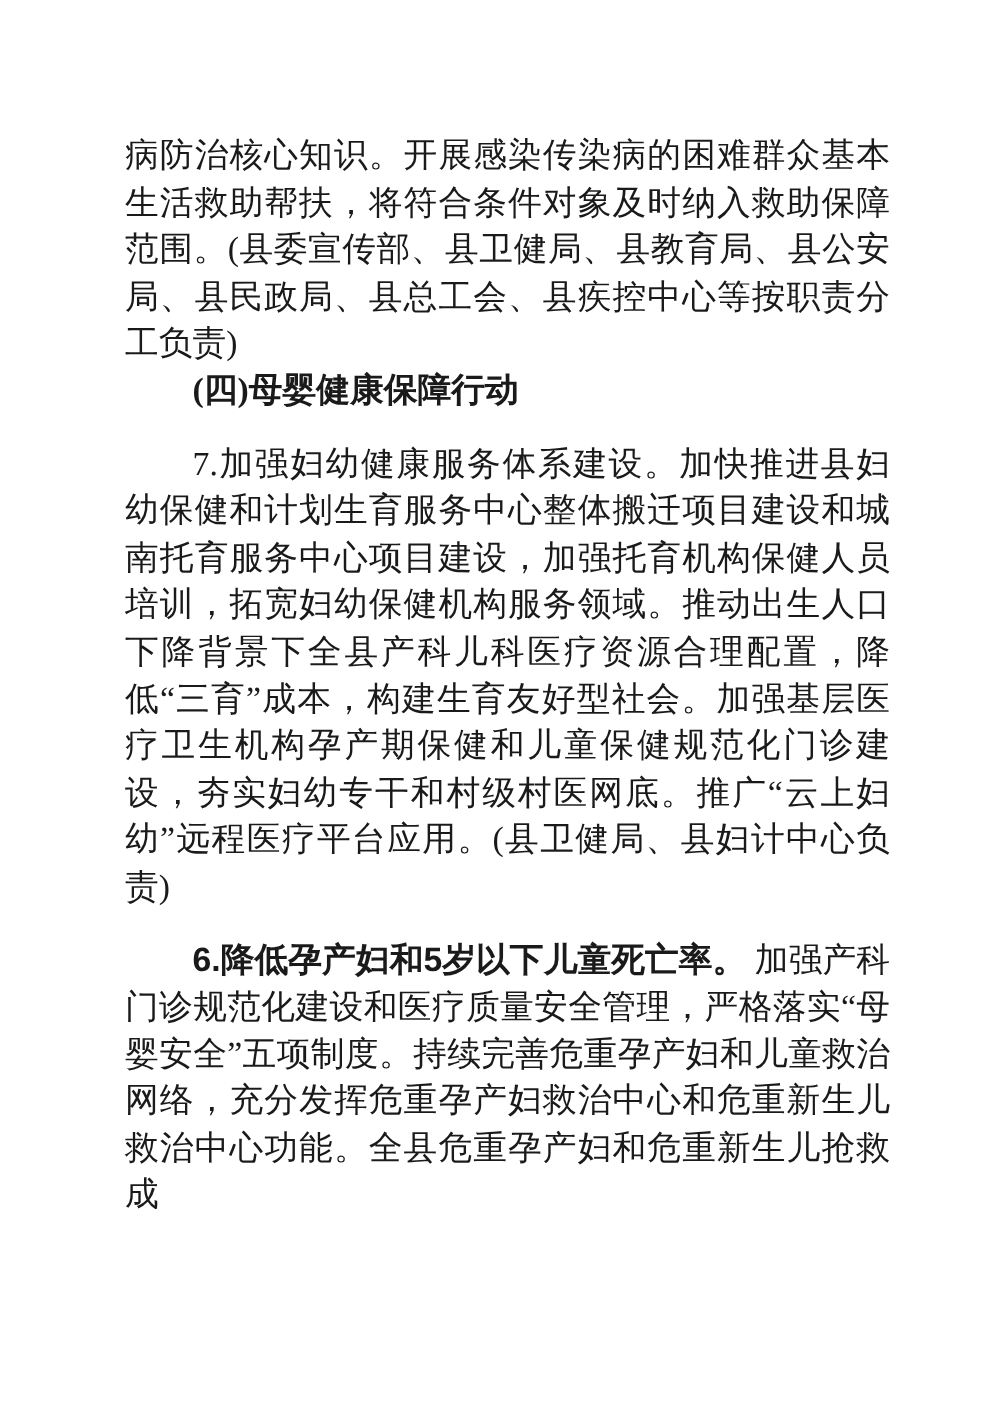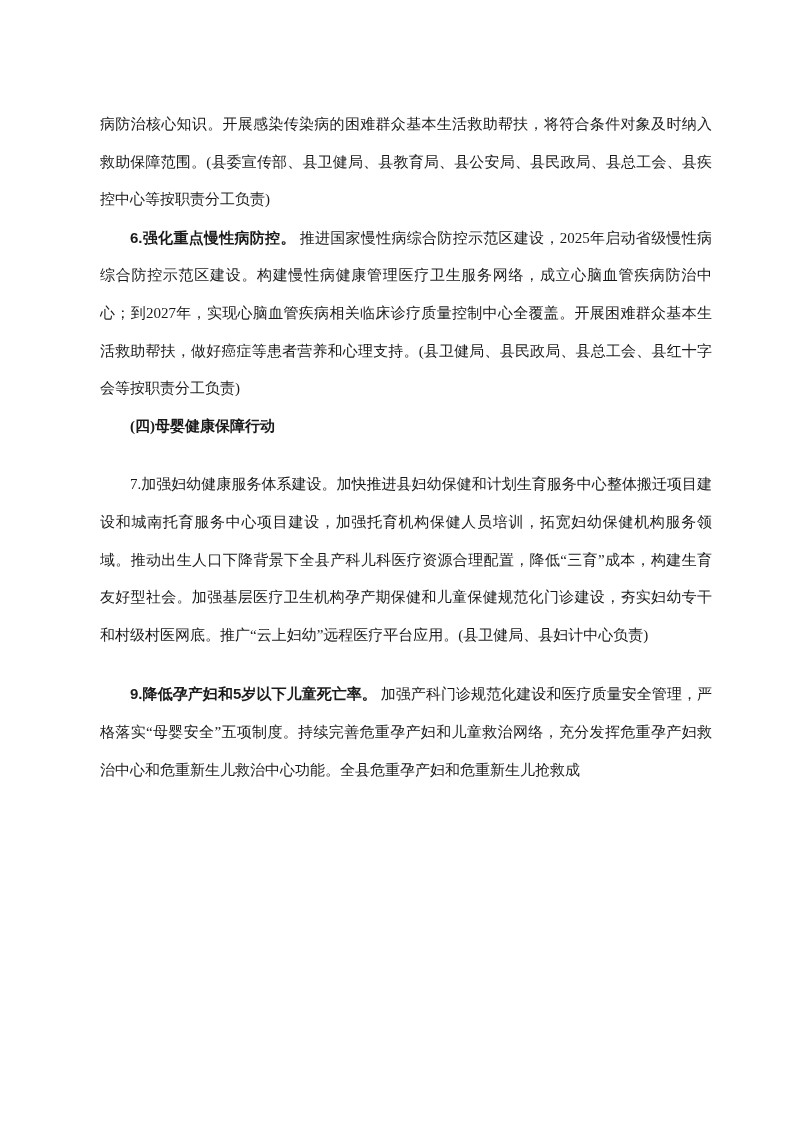--- a/index.html
+++ b/index.html
@@ -17,21 +17,21 @@
     color: #1a1a1a;
   }
   .content {
     position: absolute;
     left: 100px;
     top: 106px;
     width: 612px;
   }
   .para {
     margin: 0;
-    font-size: 15px;
+    font-size: 27px;
     line-height: 37.6px;
     text-align: justify;
     text-justify: inter-character;
     text-indent: 2em;
     word-break: break-all;
   }
   .para.no-indent {
     text-indent: 0;
   }
   .para.spaced-before {
@@ -49,22 +49,21 @@
   }
 </style>
 </head>
 <body>
 
 <div class="page">
   <div class="content">
 
     <p class="para no-indent"><span class="run">病防治核心知识。开展感染传染病的困难群众基本生活救助帮扶，将符合条件对象及时纳入救助保障范围。(县委宣传部、县卫健局、县教育局、县公安局、县民政局、县总工会、县疾控中心等按职责分工负责)</span></p>
 
-    <p class="para"><span class="run lead-bold">6.强化重点慢性病防控。</span><span class="run"> 推进国家慢性病综合防控示范区建设，2025年启动省级慢性病综合防控示范区建设。构建慢性病健康管理医疗卫生服务网络，成立心脑血管疾病防治中心；到2027年，实现心脑血管疾病相关临床诊疗质量控制中心全覆盖。开展困难群众基本生活救助帮扶，做好癌症等患者营养和心理支持。(县卫健局、县民政局、县总工会、县红十字会等按职责分工负责)</span></p>
 
     <p class="para"><span class="run heading-bold">(四)母婴健康保障行动</span></p>
 
     <p class="para spaced-before"><span class="run">7.加强妇幼健康服务体系建设。加快推进县妇幼保健和计划生育服务中心整体搬迁项目建设和城南托育服务中心项目建设，加强托育机构保健人员培训，拓宽妇幼保健机构服务领域。推动出生人口下降背景下全县产科儿科医疗资源合理配置，降低“三育”成本，构建生育友好型社会。加强基层医疗卫生机构孕产期保健和儿童保健规范化门诊建设，夯实妇幼专干和村级村医网底。推广“云上妇幼”远程医疗平台应用。(县卫健局、县妇计中心负责)</span></p>
 
-    <p class="para spaced-before"><span class="run lead-bold">9.降低孕产妇和5岁以下儿童死亡率。</span><span class="run"> 加强产科门诊规范化建设和医疗质量安全管理，严格落实“母婴安全”五项制度。持续完善危重孕产妇和儿童救治网络，充分发挥危重孕产妇救治中心和危重新生儿救治中心功能。全县危重孕产妇和危重新生儿抢救成</span></p>
+    <p class="para spaced-before"><span class="run lead-bold">6.降低孕产妇和5岁以下儿童死亡率。</span><span class="run"> 加强产科门诊规范化建设和医疗质量安全管理，严格落实“母婴安全”五项制度。持续完善危重孕产妇和儿童救治网络，充分发挥危重孕产妇救治中心和危重新生儿救治中心功能。全县危重孕产妇和危重新生儿抢救成</span></p>
 
   </div>
 </div>
 
 </body></html>

